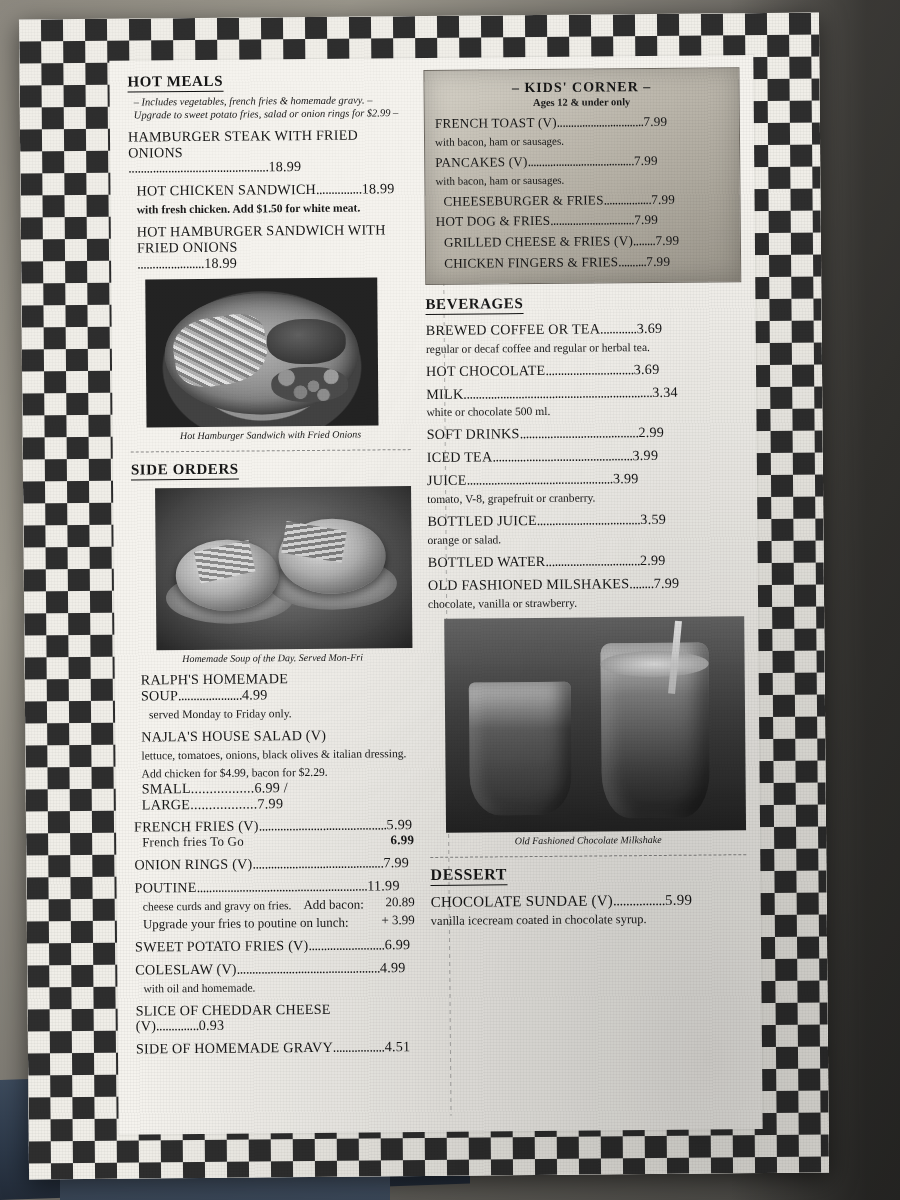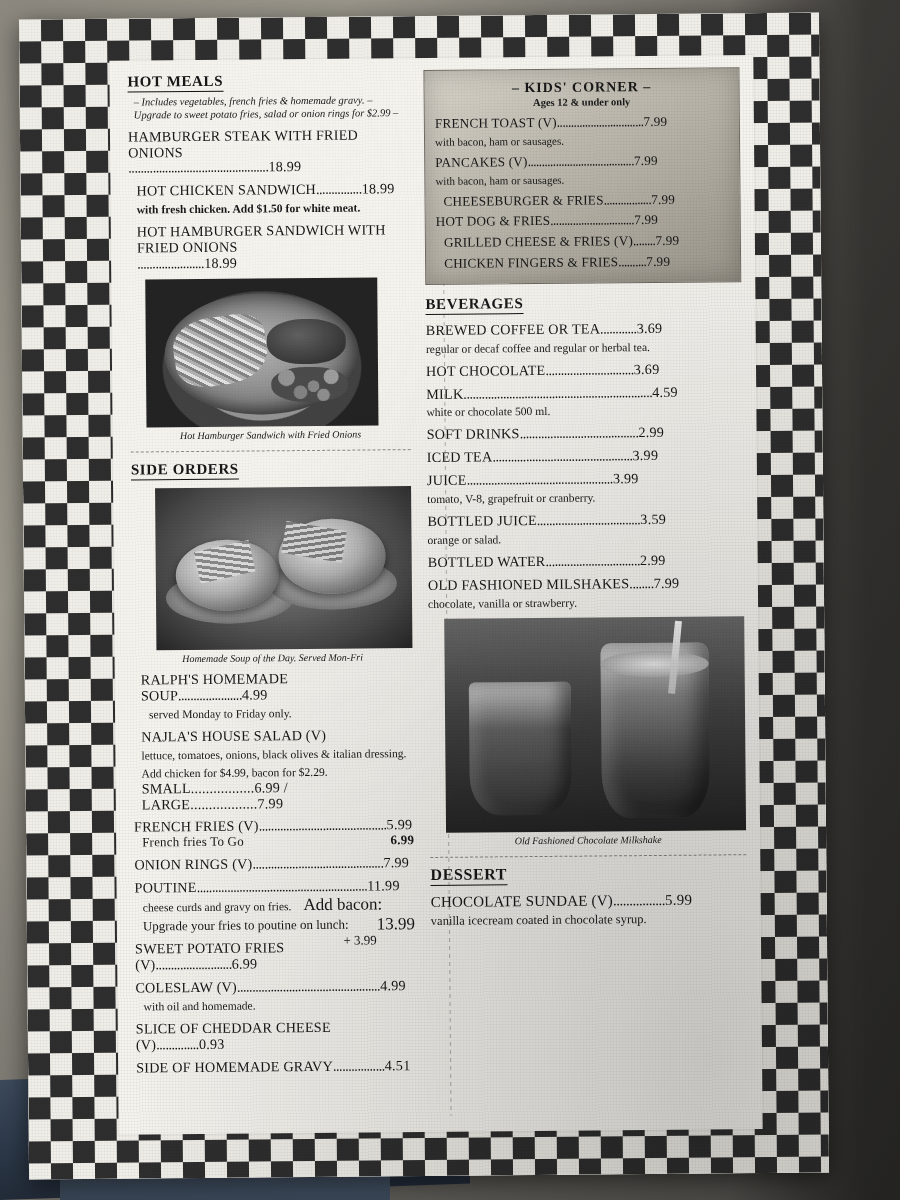--- a/index.html
+++ b/index.html
@@ -356,21 +356,21 @@
               <span class="line indent1" style="font-size:13px"><span>French fries To Go</span><span class="rightnum" style="font-weight:700">6.99</span></span>
             </div>
 
             <div class="item">
               <span class="line"><span class="name">ONION RINGS (V)</span><span class="dots">...........................................</span><span class="price">7.99</span></span>
             </div>
 
             <div class="item">
               <span class="line"><span class="name">POUTINE</span><span class="dots">........................................................</span><span class="price">11.99</span></span>
               <span class="desc indent1">cheese curds and gravy on fries.</span>
-              <span class="desc indent1" style="font-size:17px"><span>Add bacon:</span><span class="rightnum">13.99</span></span>
+              <span class="desc indent1" style="font-size:13px"><span>Add bacon:</span><span class="rightnum">20.89</span></span>
               <span class="desc indent1" style="font-size:13px"><span>Upgrade your fries to poutine on lunch:</span><span class="rightnum">+ 3.99</span></span>
             </div>
 
             <div class="item">
               <span class="line"><span class="name">SWEET POTATO FRIES (V)</span><span class="dots">.........................</span><span class="price">6.99</span></span>
             </div>
 
             <div class="item">
               <span class="line"><span class="name">COLESLAW (V)</span><span class="dots">...............................................</span><span class="price">4.99</span></span>
               <span class="desc indent1">with oil and homemade.</span>
@@ -420,21 +420,21 @@
             <div class="sec-title">BEVERAGES</div>
 
             <div class="item" style="margin-top:6px">
               <span class="line"><span class="name">BREWED COFFEE OR TEA</span><span class="dots">............</span><span class="price">3.69</span></span>
               <span class="desc">regular or decaf coffee and regular or herbal tea.</span>
             </div>
             <div class="item">
               <span class="line"><span class="name">HOT CHOCOLATE</span><span class="dots">.............................</span><span class="price">3.69</span></span>
             </div>
             <div class="item">
-              <span class="line"><span class="name">MILK</span><span class="dots">..............................................................</span><span class="price">4.59</span></span>
+              <span class="line"><span class="name">MILK</span><span class="dots">..............................................................</span><span class="price">3.34</span></span>
               <span class="desc">white or chocolate 500 ml.</span>
             </div>
             <div class="item">
               <span class="line"><span class="name">SOFT DRINKS</span><span class="dots">.......................................</span><span class="price">2.99</span></span>
             </div>
             <div class="item">
               <span class="line"><span class="name">ICED TEA</span><span class="dots">..............................................</span><span class="price">3.99</span></span>
             </div>
             <div class="item">
               <span class="line"><span class="name">JUICE</span><span class="dots">................................................</span><span class="price">3.99</span></span>

